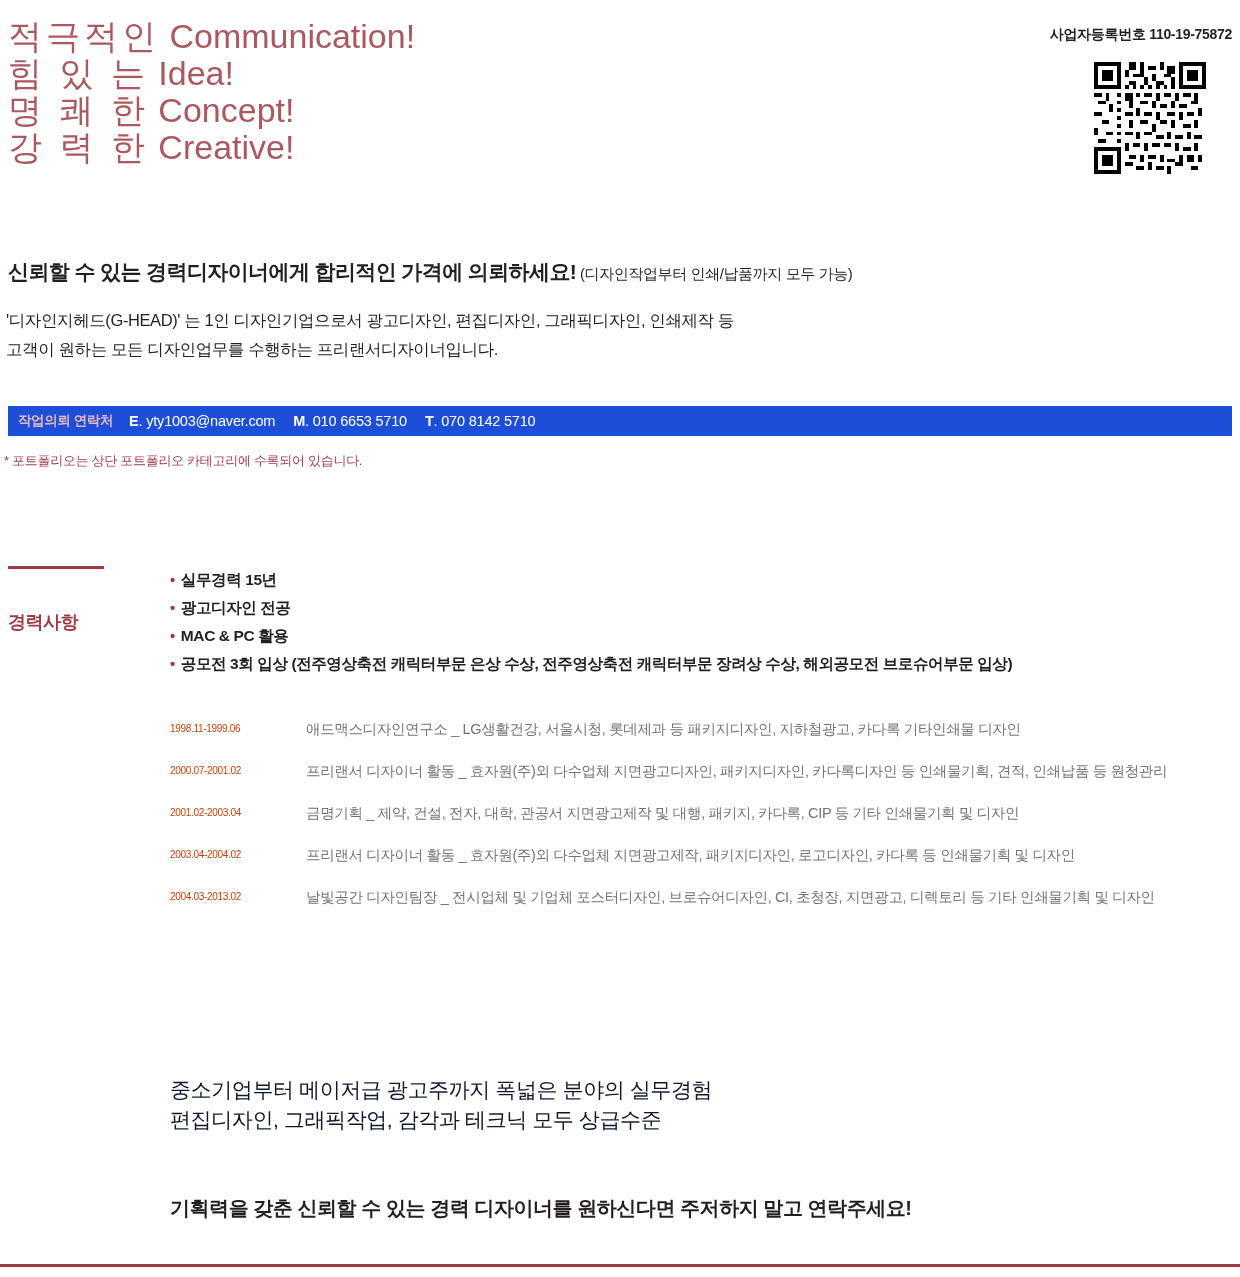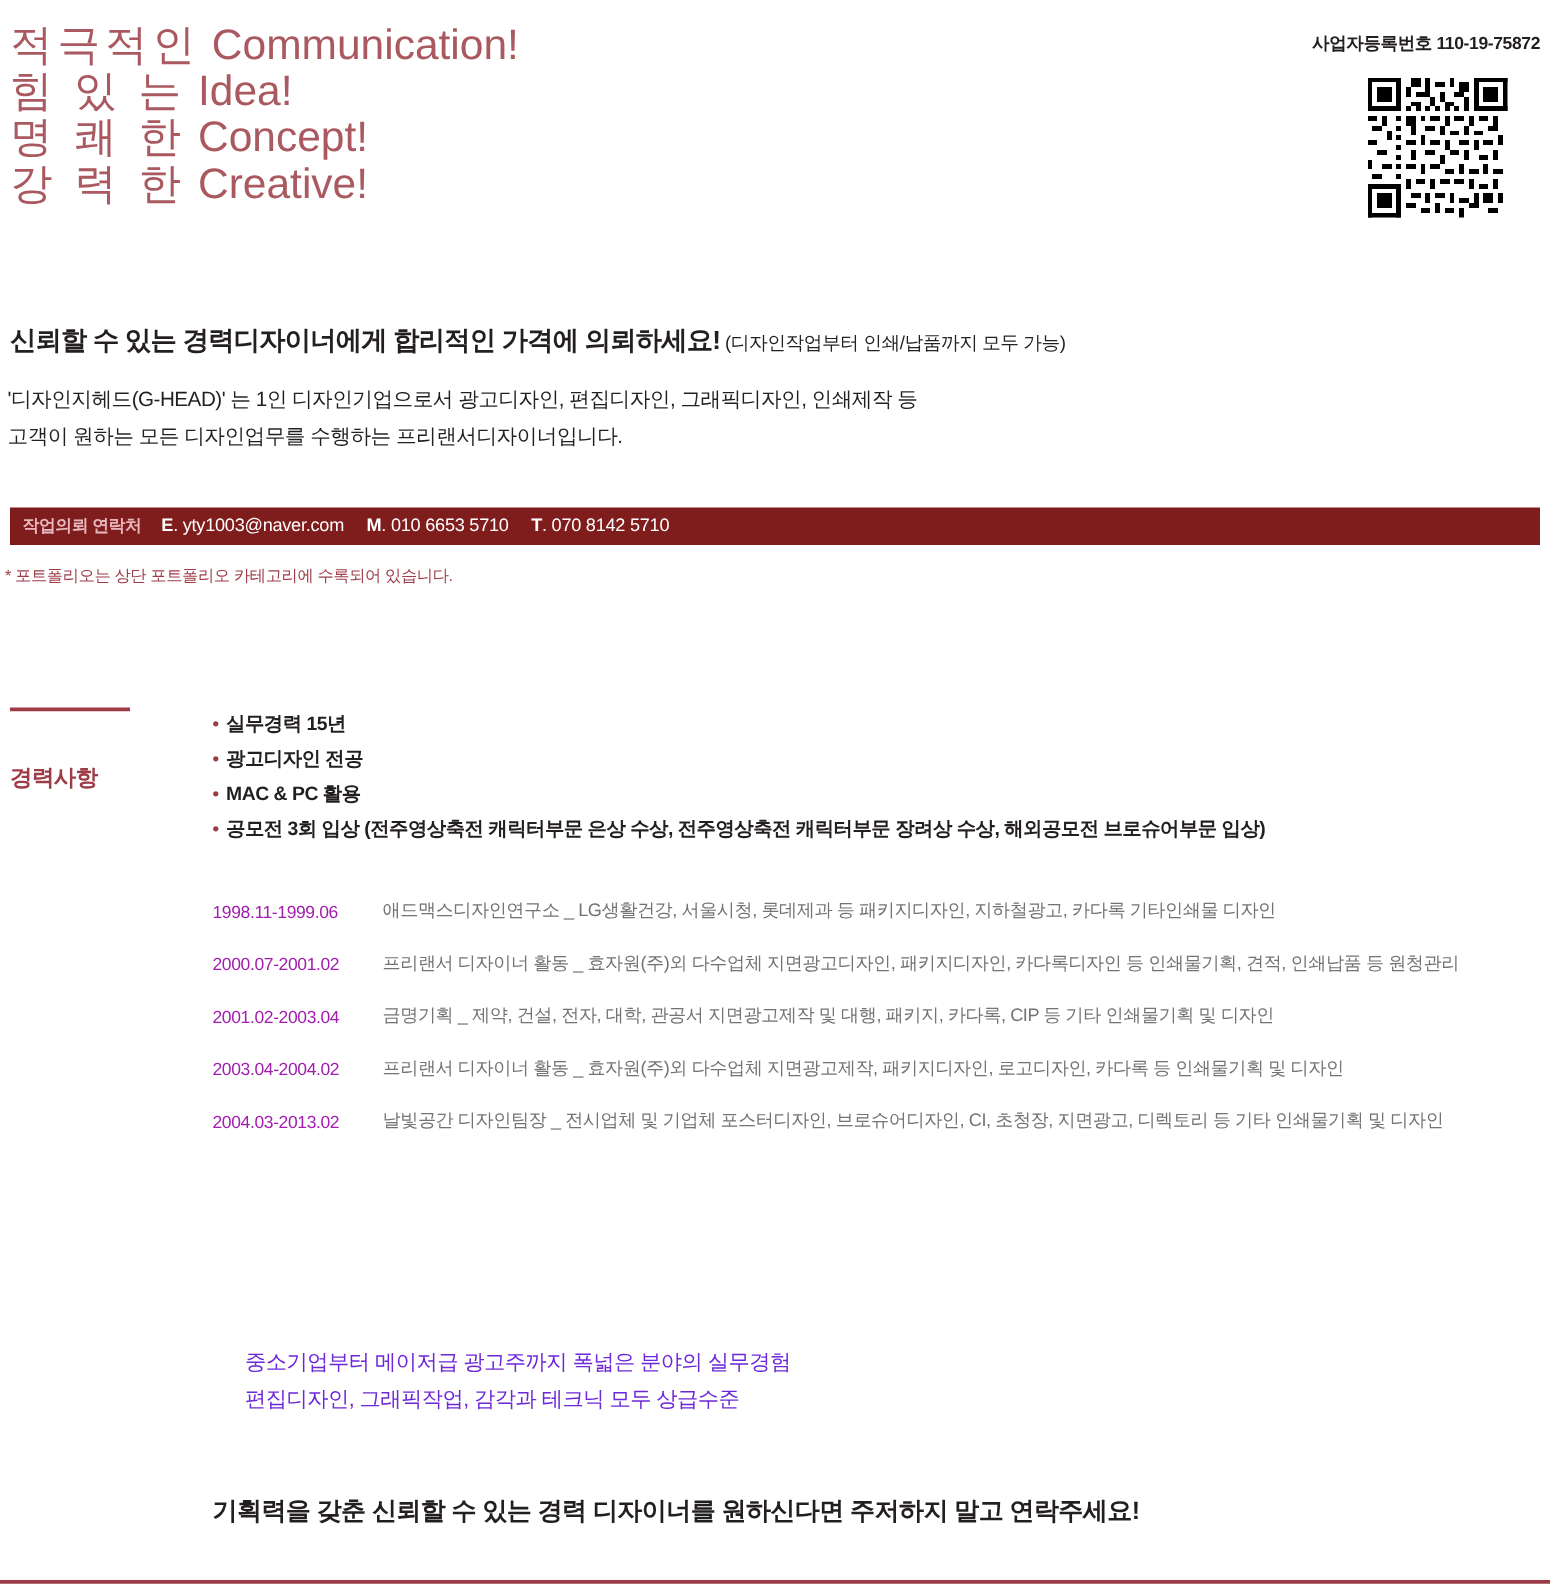--- a/index.html
+++ b/index.html
@@ -81,21 +81,21 @@
     letter-spacing: -0.4px;
   }
 
   
   .contact-bar {
     position: absolute;
     left: 8px;
     top: 406px;
     width: 1224px;
     height: 30px;
-    background: #7f1d1d;
+    background: #1d4ed8;
     display: flex;
     align-items: center;
     padding-left: 10px;
     box-sizing: border-box;
   }
   .contact-bar .label {
     color: #e8b7bd;
     font-size: 13.5px;
     font-weight: bold;
     letter-spacing: -0.4px;
@@ -164,45 +164,44 @@
     top: 718px;
     width: 1040px;
   }
   .hrow {
     display: flex;
     margin-bottom: 19px;
   }
   .hrow .period {
     width: 136px;
     flex: 0 0 136px;
-    font-size: 14px;
-    color: #a21caf;
+    font-size: 10px;
+    color: #c2410c;
     letter-spacing: -0.3px;
     line-height: 22px;
   }
   .hrow .desc {
     flex: 1;
     font-size: 14.5px;
     color: #737373;
     letter-spacing: -0.35px;
     line-height: 23px;
   }
 
   
   .summary {
     position: absolute;
     left: 170px;
     top: 1075px;
   }
   .summary .sline {
-    font-size: 17px;
+    font-size: 21px;
     line-height: 30px;
-    color: #6d28d9;
+    color: #0f172a;
     letter-spacing: -0.4px;
-    margin-left: 26px;
   }
   .closing {
     position: absolute;
     left: 170px;
     top: 1195px;
     font-size: 20px;
     font-weight: bold;
     color: #231f20;
     letter-spacing: -0.45px;
   }

